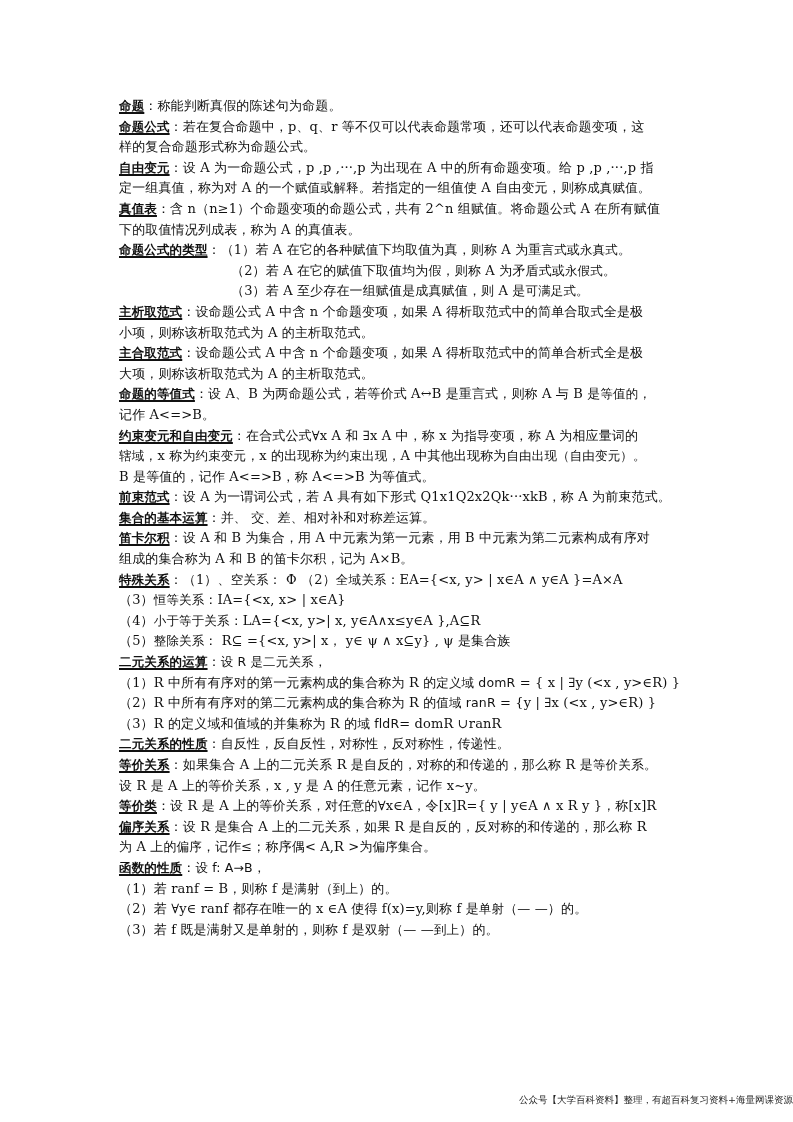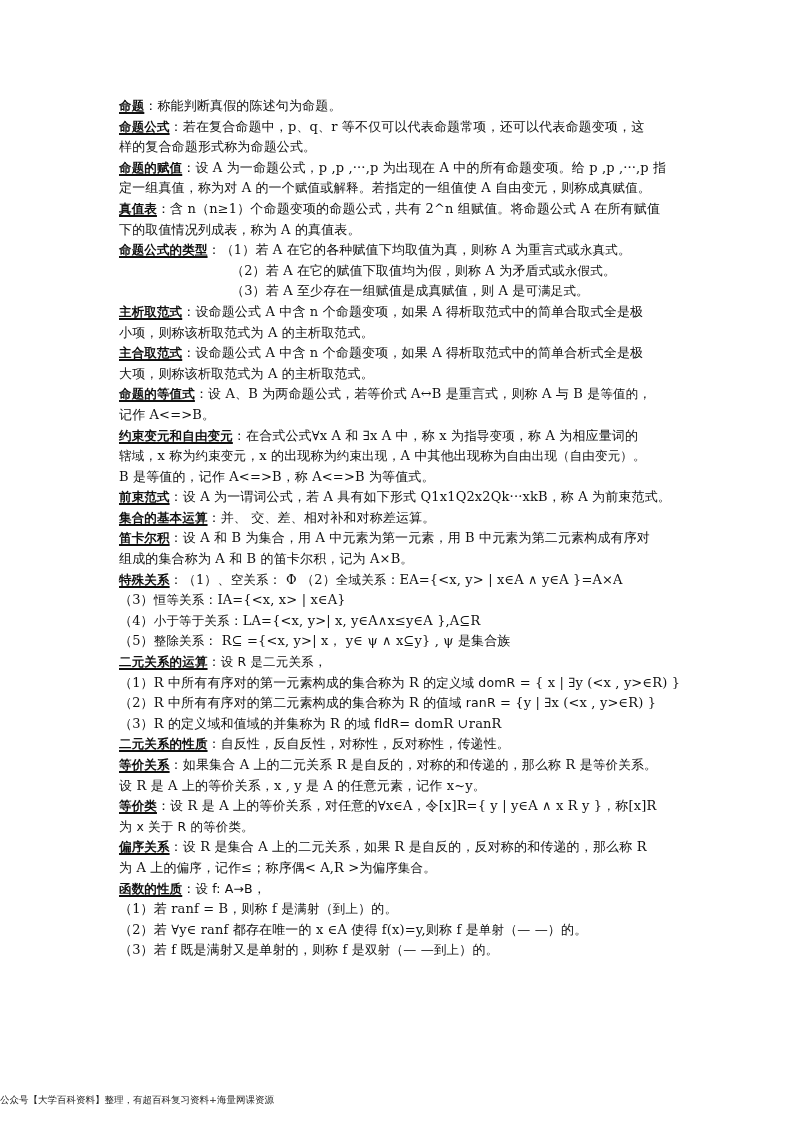--- a/index.html
+++ b/index.html
@@ -42,34 +42,34 @@
       font-weight: normal;
       font-family: "DejaVu Sans", "Liberation Sans", sans-serif;
       font-size: 12.5px;
     }
     .indent1 { padding-left: 112px; }
     .footer {
       position: absolute;
       left: 0;
       width: 793px;
       top: 1094px;
-      text-align: left;
+      text-align: right;
       font-size: 9.5px;
       color: #222222;
       font-family: "DejaVu Serif", "Liberation Serif", serif;
     }
   </style>
 </head>
 <body>
 
 <div class="page" id="doc">
     <div class="line"><span class="term">命题</span><span>：</span><span>称能判断真假的陈述句为命题。</span></div>
     <div class="line"><span class="term">命题公式</span><span>：</span><span>若在复合命题中，p、q、r 等不仅可以代表命题常项，还可以代表命题变项，这</span></div>
     <div class="line"><span>样的复合命题形式称为命题公式。</span></div>
-    <div class="line"><span class="term">命题的赋值</span><span>：</span><span>设 A 为一命题公式，p ,p ,···,p  为出现在 A 中的所有命题变项。给 p ,p ,···,p  指</span></div>
+    <div class="line"><span class="term">自由变元</span><span>：</span><span>设 A 为一命题公式，p ,p ,···,p  为出现在 A 中的所有命题变项。给 p ,p ,···,p  指</span></div>
     <div class="line"><span>定一组真值，称为对 A 的一个</span><span class="b">赋值</span><span>或</span><span class="b">解释</span><span>。若指定的一组值使 A 自由变元，则称</span><span class="b">成真赋值</span><span>。</span></div>
     <div class="line"><span class="term">真值表</span><span>：</span><span>含 n（n≥1）个命题变项的命题公式，共有 2^n 组赋值。将命题公式 A 在所有赋值</span></div>
     <div class="line"><span>下的取值情况列成表，称为 A 的真值表。</span></div>
     <div class="line"><span class="term">命题公式的类型</span><span>：</span><span>（1）若 A 在它的各种赋值下均取值为真，则称 A 为重</span><span class="b">言式</span><span>或</span><span class="b">永真式</span><span>。</span></div>
     <div class="line indent1"><span>（2）若 A 在它的赋值下取值均为假，则称 A 为矛盾式或</span><span class="b">永假式</span><span>。</span></div>
     <div class="line indent1"><span>（3）若 A 至少存在一组赋值是成真赋值，则 A 是</span><span class="b">可满足式</span><span>。</span></div>
     <div class="line"><span class="term">主析取范式</span><span>：</span><span>设命题公式 A 中含 n 个命题变项，如果 A 得析取范式中的简单合取式全是极</span></div>
     <div class="line"><span>小项，则称该析取范式为 A 的主析取范式。</span></div>
     <div class="line"><span class="term">主合取范式</span><span>：</span><span>设命题公式 A 中含 n 个命题变项，如果 A 得析取范式中的简单合析式全是极</span></div>
     <div class="line"><span>大项，则称该析取范式为 A 的主析取范式。</span></div>
@@ -87,21 +87,20 @@
     <div class="line"><span>（4）</span><span class="b">小于等于关系</span><span>：LA={&lt;x, y&gt;| x, y∈A∧x≤y∈A },A⊆R</span></div>
     <div class="line"><span>（5）</span><span class="b">整除关系</span><span>：   R⊆ ={&lt;x, y&gt;| x， y∈ ψ  ∧  x⊆y} , ψ 是集合族</span></div>
     <div class="line"><span class="term">二元关系的运算</span><span>：</span><span></span><span class="b">设 R 是二元关系</span><span>，</span></div>
     <div class="line"><span>（1）R 中所有有序对的第一元素构成的集合称为 R 的</span><span class="b">定义域 domR</span><span> = { x | ∃y (&lt;x , y&gt;∈R) }</span></div>
     <div class="line"><span>（2）R 中所有有序对的第二元素构成的集合称为 R 的</span><span class="b">值域 ranR</span><span> = {y | ∃x (&lt;x , y&gt;∈R) }</span></div>
     <div class="line"><span>（3）R 的定义域和值域的并集称为 R 的</span><span class="b">域 fldR</span><span>= domR  ∪ranR</span></div>
     <div class="line"><span class="term">二元关系的性质</span><span>：</span><span>自反性，反自反性，对称性，反对称性，传递性。</span></div>
     <div class="line"><span class="term">等价关系</span><span>：</span><span>如果集合 A 上的二元关系 R 是自反的，对称的和传递的，那么称 R 是</span><span class="b">等价关</span><span>系。</span></div>
     <div class="line"><span>设 R 是 A 上的等价关系，x , y 是 A 的任意元素，记作 x~y。</span></div>
     <div class="line"><span class="term">等价类</span><span>：</span><span>设 R 是 A 上的等价关系，对任意的∀x∈A，令[x]R={ y | y∈A  ∧  x R y }，称[x]R</span></div>
-    <div class="line"><span>为 </span><span class="b">x 关于 R 的等价类</span><span>。</span></div>
     <div class="line"><span class="term">偏序关系</span><span>：</span><span>设 R 是集合 A 上的二元关系，如果 R 是自反的，反对称的和传递的，那么称 R</span></div>
     <div class="line"><span>为 A 上的</span><span class="b">偏序</span><span>，记作≤；称序偶&lt; A,R &gt;为</span><span class="b">偏序集合</span><span>。</span></div>
     <div class="line"><span class="term">函数的性质</span><span>：</span><span></span><span class="b">设 f: A→B</span><span>，</span></div>
     <div class="line"><span>（1）若 ranf = B，则称 f 是</span><span class="b">满射</span><span>（</span><span class="b">到上</span><span>）的。</span></div>
     <div class="line"><span>（2）若  ∀y∈ ranf  都存在唯一的 x ∈A  使得 f(x)=y,则称 f 是</span><span class="b">单射</span><span>（— —）的。</span></div>
     <div class="line"><span>（3）若 f 既是满射又是单射的，则称 f 是</span><span class="b">双射</span><span>（— —</span><span class="b">到上</span><span>）的。</span></div>
   </div>
 
 <div class="footer">公众号【大学百科资料】整理，有超百科复习资料+海量网课资源</div>
 

